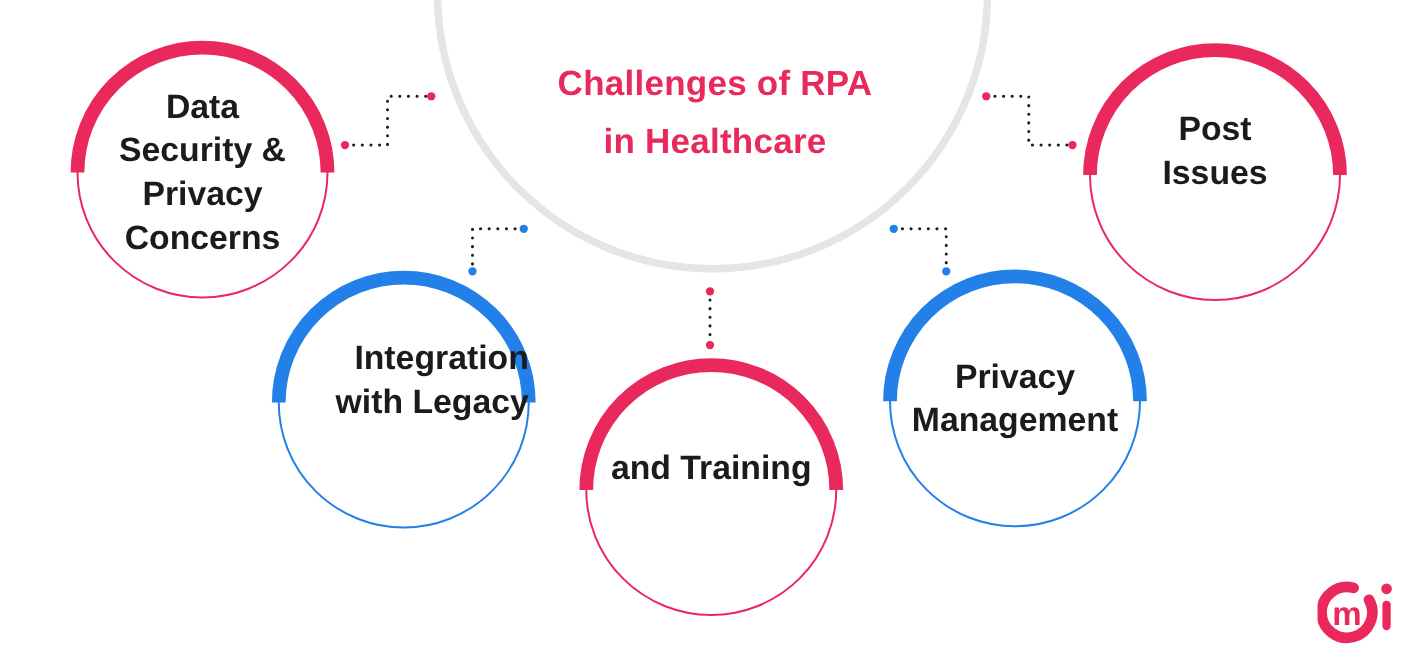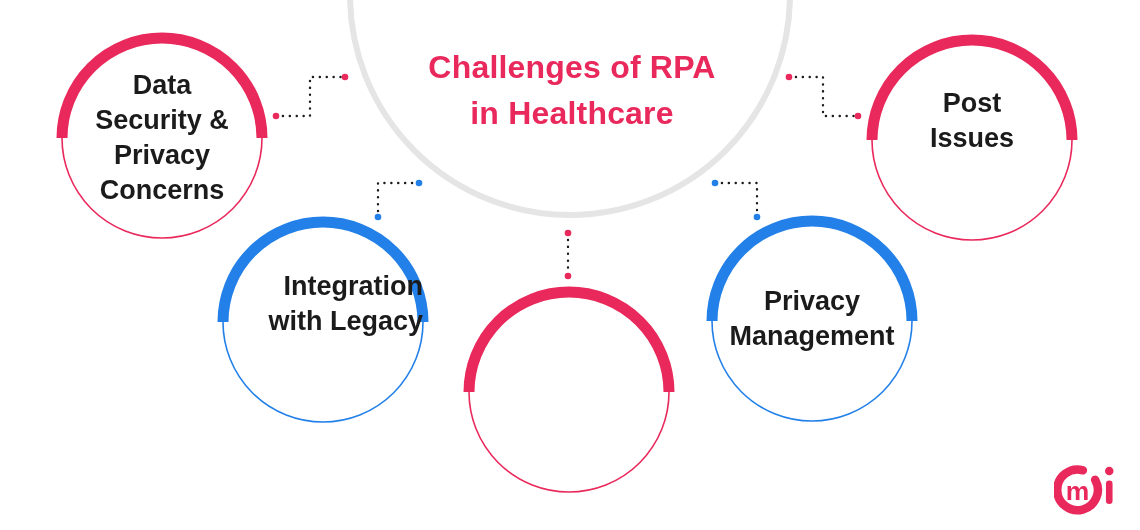--- a/index.html
+++ b/index.html
@@ -3,21 +3,21 @@
 <meta charset="utf-8">
 <style>
   html,body { margin:0; padding:0; background:#fff; }
   .canvas {
     position:relative; width:1140px; height:530px; background:#ffffff;
     overflow:hidden; font-family:"Liberation Sans", sans-serif;
   }
   .scene { position:absolute; left:0; top:0; }
   .title {
     position:absolute; left:322px; top:44px; width:500px;
-    text-align:center; font-size:32px; line-height:46px; font-weight:800;
+    text-align:center; font-size:28px; line-height:46px; font-weight:800;
     letter-spacing:0.2px;
   }
   .bubble-label {
     position:absolute; width:200px; text-align:center;
     font-size:27px; line-height:35px; font-weight:700; color:#1b1b1b;
   }
   .b0 { left:62px;  top:68px;  }
   .b1 { left:223px; top:269px;text-align:right; }
   .b2 { left:469px; top:357px; }
   .b3 { left:712px; top:284px; }
@@ -100,20 +100,21 @@
     <div>Privacy</div>
     <div>Concerns</div>
   </div>
 
   <div class="bubble-label b1">
     <div>Integration</div>
     <div>with Legacy</div>
   </div>
 
   <div class="bubble-label b2">
+    <div>and Training</div>
   </div>
 
   <div class="bubble-label b3">
     <div>Privacy</div>
     <div>Management</div>
   </div>
 
   <div class="bubble-label b4">
     <div>Post</div>
     <div>Issues</div>

